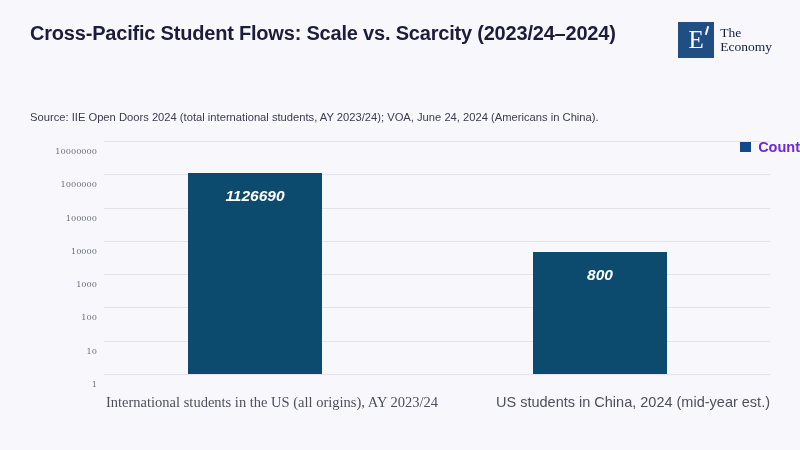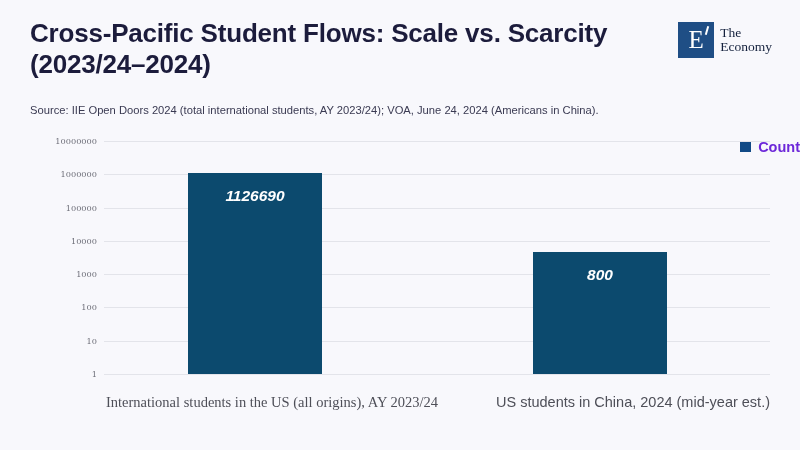--- a/index.html
+++ b/index.html
@@ -26,21 +26,21 @@
     position: absolute;
     left: 0; top: 0;
     width: 800px;
     height: 96px;
   }
   #title {
     position: absolute;
     left: 30px;
     top: 18px;
     width: 620px;
-    font-size: 26px;
+    font-size: 20px;
     line-height: 31px;
     font-weight: bold;
     color: #1c1c3c;
     letter-spacing: -0.2px;
   }
   #logo-block {
     position: absolute;
     right: 28px;
     top: 22px;
     display: flex;
@@ -78,21 +78,21 @@
     color: #14213d;
     font-size: 13.5px;
     line-height: 14.5px;
   }
   #logo-words .l1 { display: block; }
   #logo-words .l2 { display: block; }
 
   #source {
     position: absolute;
     left: 30px;
-    top: 104px;
+    top: 111px;
     font-size: 11.2px;
     color: #3a3a52;
     white-space: nowrap;
   }
 
   
   #chart {
     position: absolute;
     left: 0;
     top: 126px;
@@ -136,20 +136,21 @@
   }
   .ytick {
     position: absolute;
     right: 100%;
     margin-right: 7px;
     transform: translateY(-50%);
     font-size: 8.2px;
     color: #6d6e78;
     white-space: nowrap;
     font-family: "DejaVu Serif", serif;
+    margin-top: 10px;
   }
   .bar {
     position: absolute;
     background: #0c4a6e;
     bottom: 0;
     font-style: italic;
   }
   .bar-value {
     position: absolute;
     left: 0;

